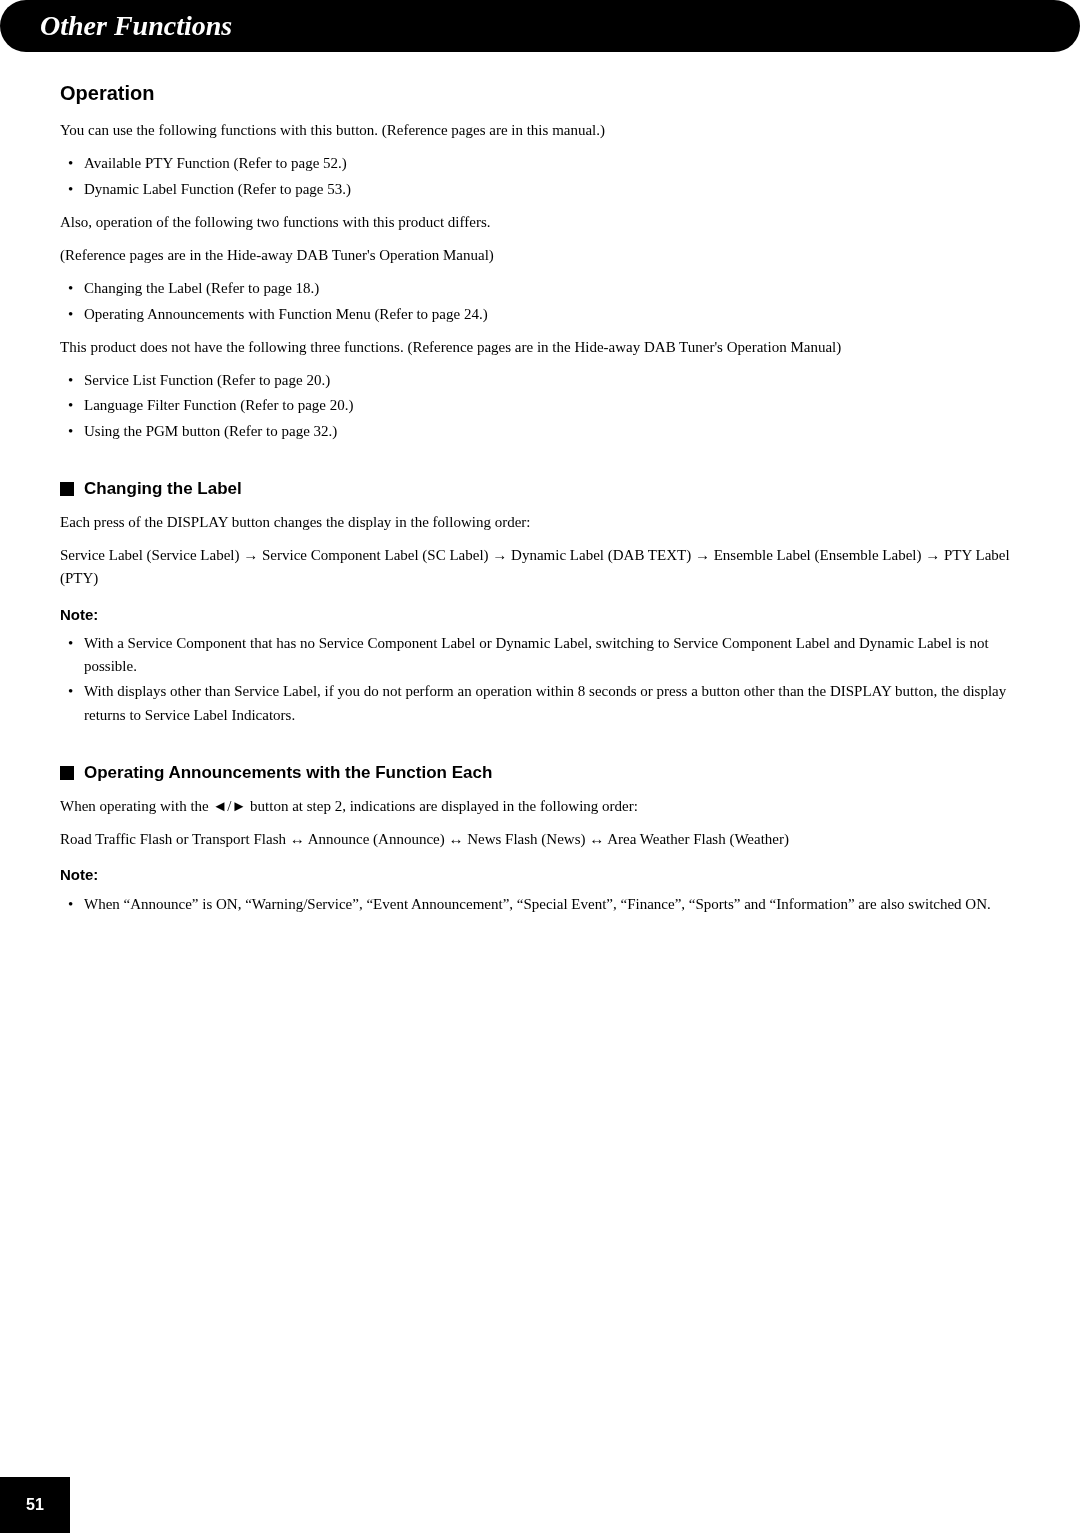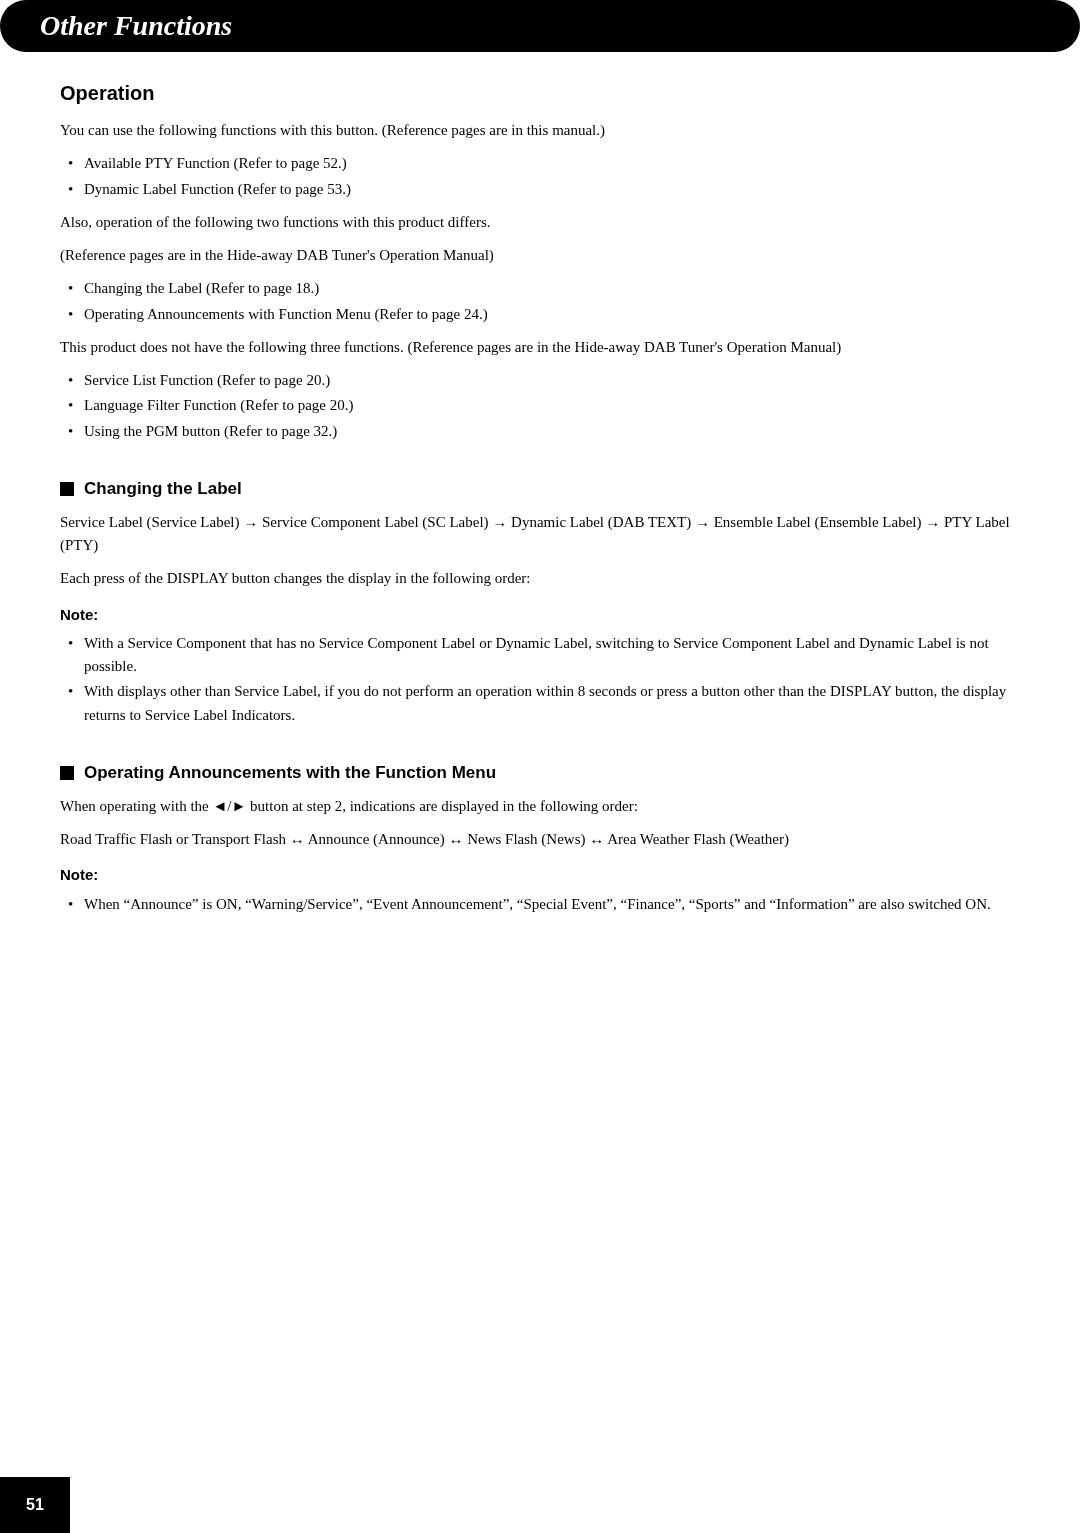--- a/index.html
+++ b/index.html
@@ -168,34 +168,34 @@
         <li>Using the PGM button (Refer to page 32.)</li>
       </ul>
     </div>
 
     <div>
       <h3 class="subsection-heading">
         <span class="black-square"></span>
         <span>Changing the Label</span>
       </h3>
 
+      <p>Each press of the DISPLAY button changes the display in the following order:</p>
       <p>Service Label (Service Label) → Service Component Label (SC Label) → Dynamic Label (DAB TEXT) → Ensemble Label (Ensemble Label) → PTY Label (PTY)</p>
-      <p>Each press of the DISPLAY button changes the display in the following order:</p>
 
       <p class="note-label">Note:</p>
       <ul class="bullet-list">
         <li>With a Service Component that has no Service Component Label or Dynamic Label, switching to Service Component Label and Dynamic Label is not possible.</li>
         <li>With displays other than Service Label, if you do not perform an operation within 8 seconds or press a button other than the DISPLAY button, the display returns to Service Label Indicators.</li>
       </ul>
     </div>
 
     <div>
       <h3 class="subsection-heading">
         <span class="black-square"></span>
-        <span>Operating Announcements with the Function Menu</span>
+        <span>Operating Announcements with the Function Each</span>
       </h3>
 
       <p>When operating with the ◄/► button at step 2, indications are displayed in the following order:</p>
       <p>Road Traffic Flash or Transport Flash ↔ Announce (Announce) ↔ News Flash (News) ↔ Area Weather Flash (Weather)</p>
 
       <p class="note-label">Note:</p>
       <ul class="bullet-list">
         <li>When “Announce” is ON, “Warning/Service”, “Event Announcement”, “Special Event”, “Finance”, “Sports” and “Information” are also switched ON.</li>
       </ul>
     </div>

